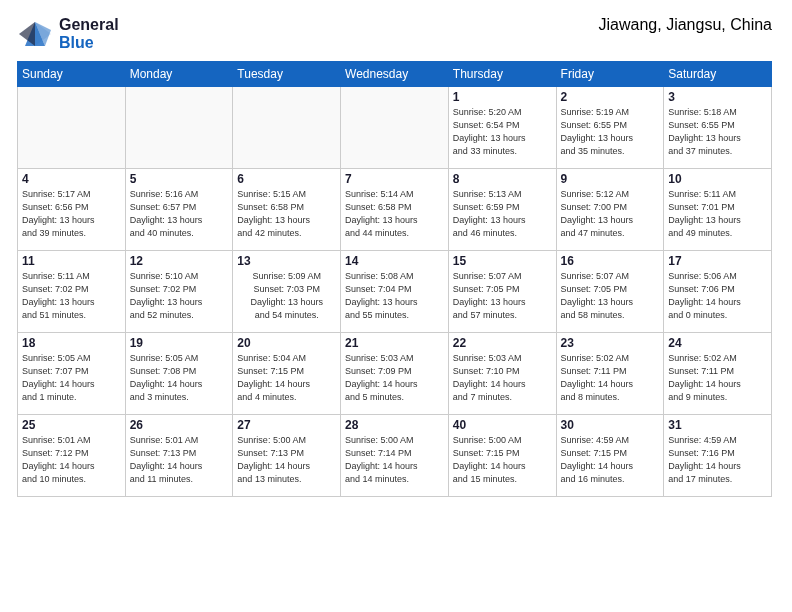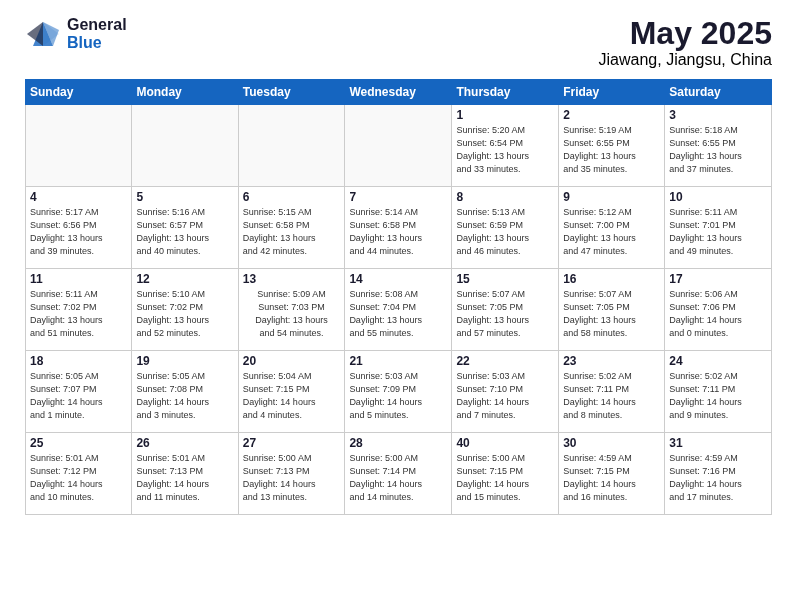--- a/index.html
+++ b/index.html
@@ -6,21 +6,21 @@
     body {
       width: 792px;
       height: 612px;
       font-family: Arial, sans-serif;
       background: #fff;
       overflow: hidden;
     }
     .container {
       width: 792px;
       height: 456px;
-      padding: 16px 20px 12px 25px;
+      padding: 16px 20px 12px 17px;
     }
     .header {
       display: flex;
       justify-content: space-between;
       align-items: flex-start;
       margin-bottom: 10px;
     }
     .logo {
       display: flex;
       align-items: center;
@@ -60,21 +60,21 @@
     }
     .calendar {
       width: 100%;
       border-collapse: collapse;
       border: 1px solid #ccc;
     }
     .calendar th {
       background: #1565c0;
       color: #fff;
       font-size: 12px;
-      font-weight: bold;
+      font-weight: normal;
       padding: 5px 4px;
       text-align: left;
       border: 1px solid #1565c0;
     }
     .calendar td {
       width: 108px;
       height: 82px;
       vertical-align: top;
       padding: 3px 4px;
       border: 1px solid #ccc;
@@ -109,21 +109,20 @@
         <polygon points="18,2 34,10 28,26" fill="#1565c0" opacity="0.5"></polygon>
         <polygon points="18,2 28,26 8,26" fill="#1565c0" opacity="0.8"></polygon>
         <polygon points="2,14 18,2 18,26" fill="#1a1a2e" opacity="0.6"></polygon>
       </svg>
       <div class="logo-text">
         <span class="logo-general">General</span>
         <span class="logo-blue">Blue</span>
       </div>
     </div>
     <div class="title-block">
-      <div class="month-title">May 2025</div>
       <div class="location">Jiawang, Jiangsu, China</div>
     </div>
   </div>
 
   <table class="calendar">
     <thead>
       <tr>
       <th>Sunday</th>
           <th>Monday</th>
           <th>Tuesday</th>

